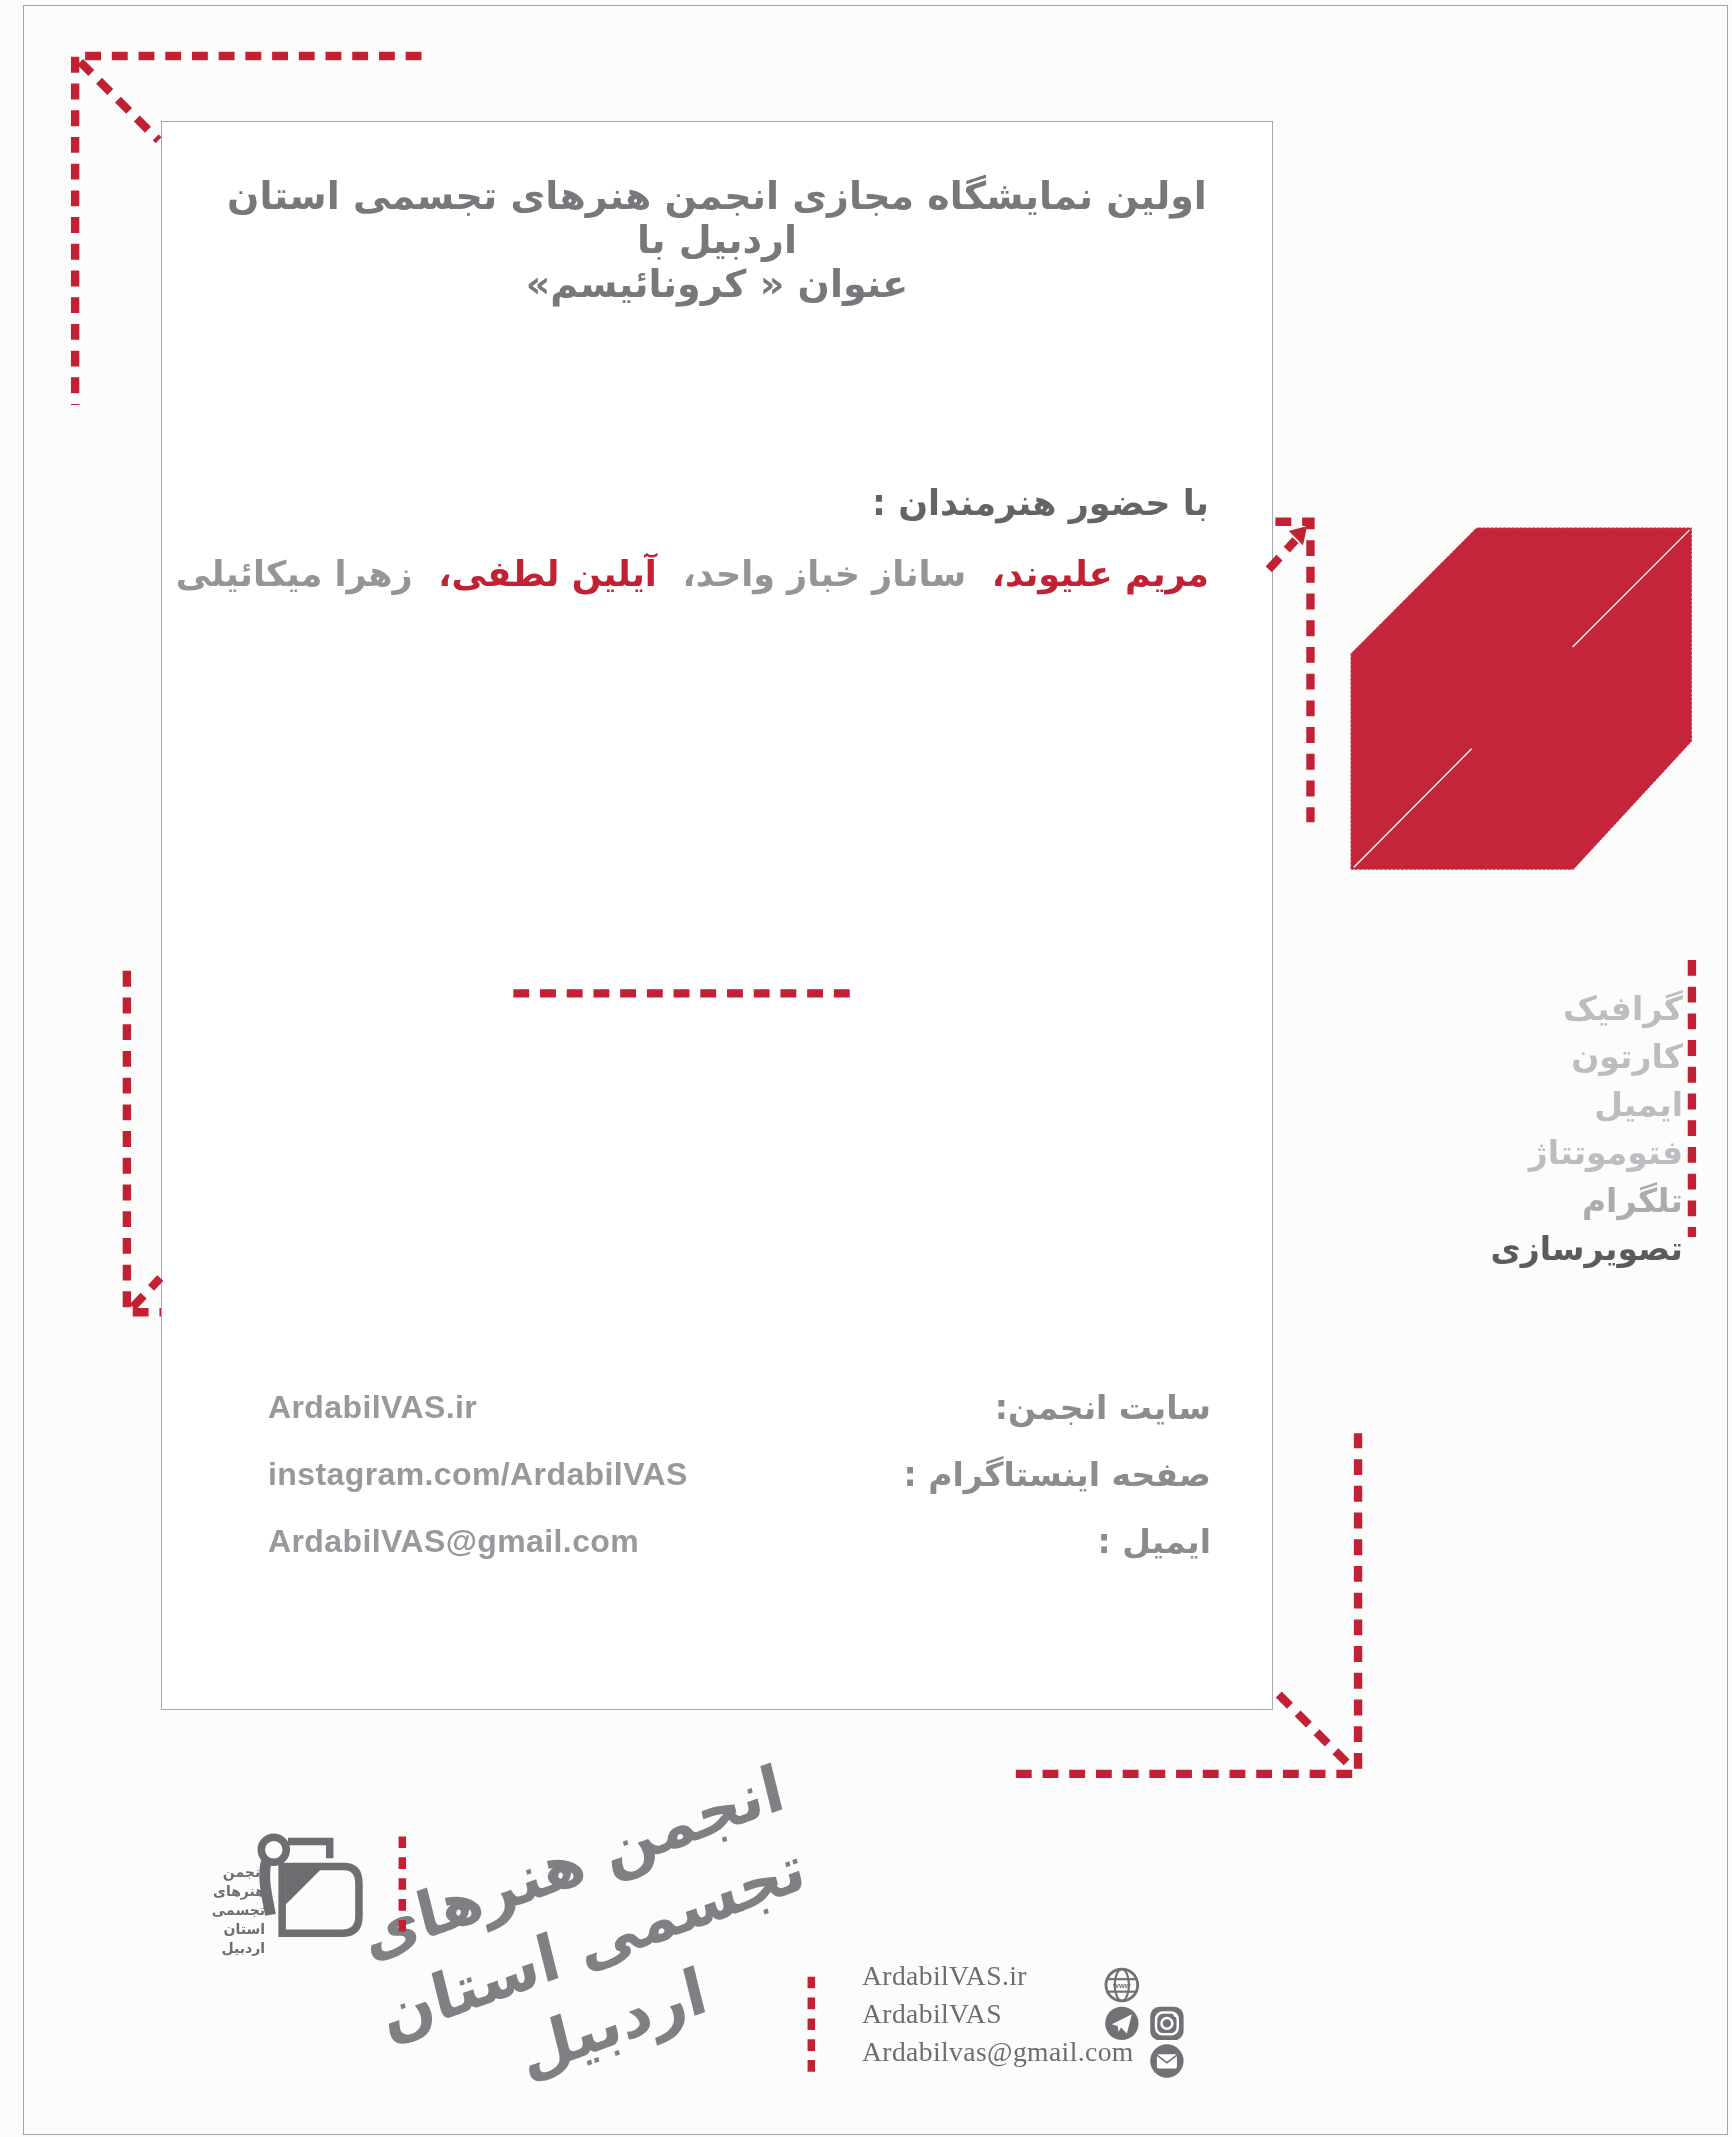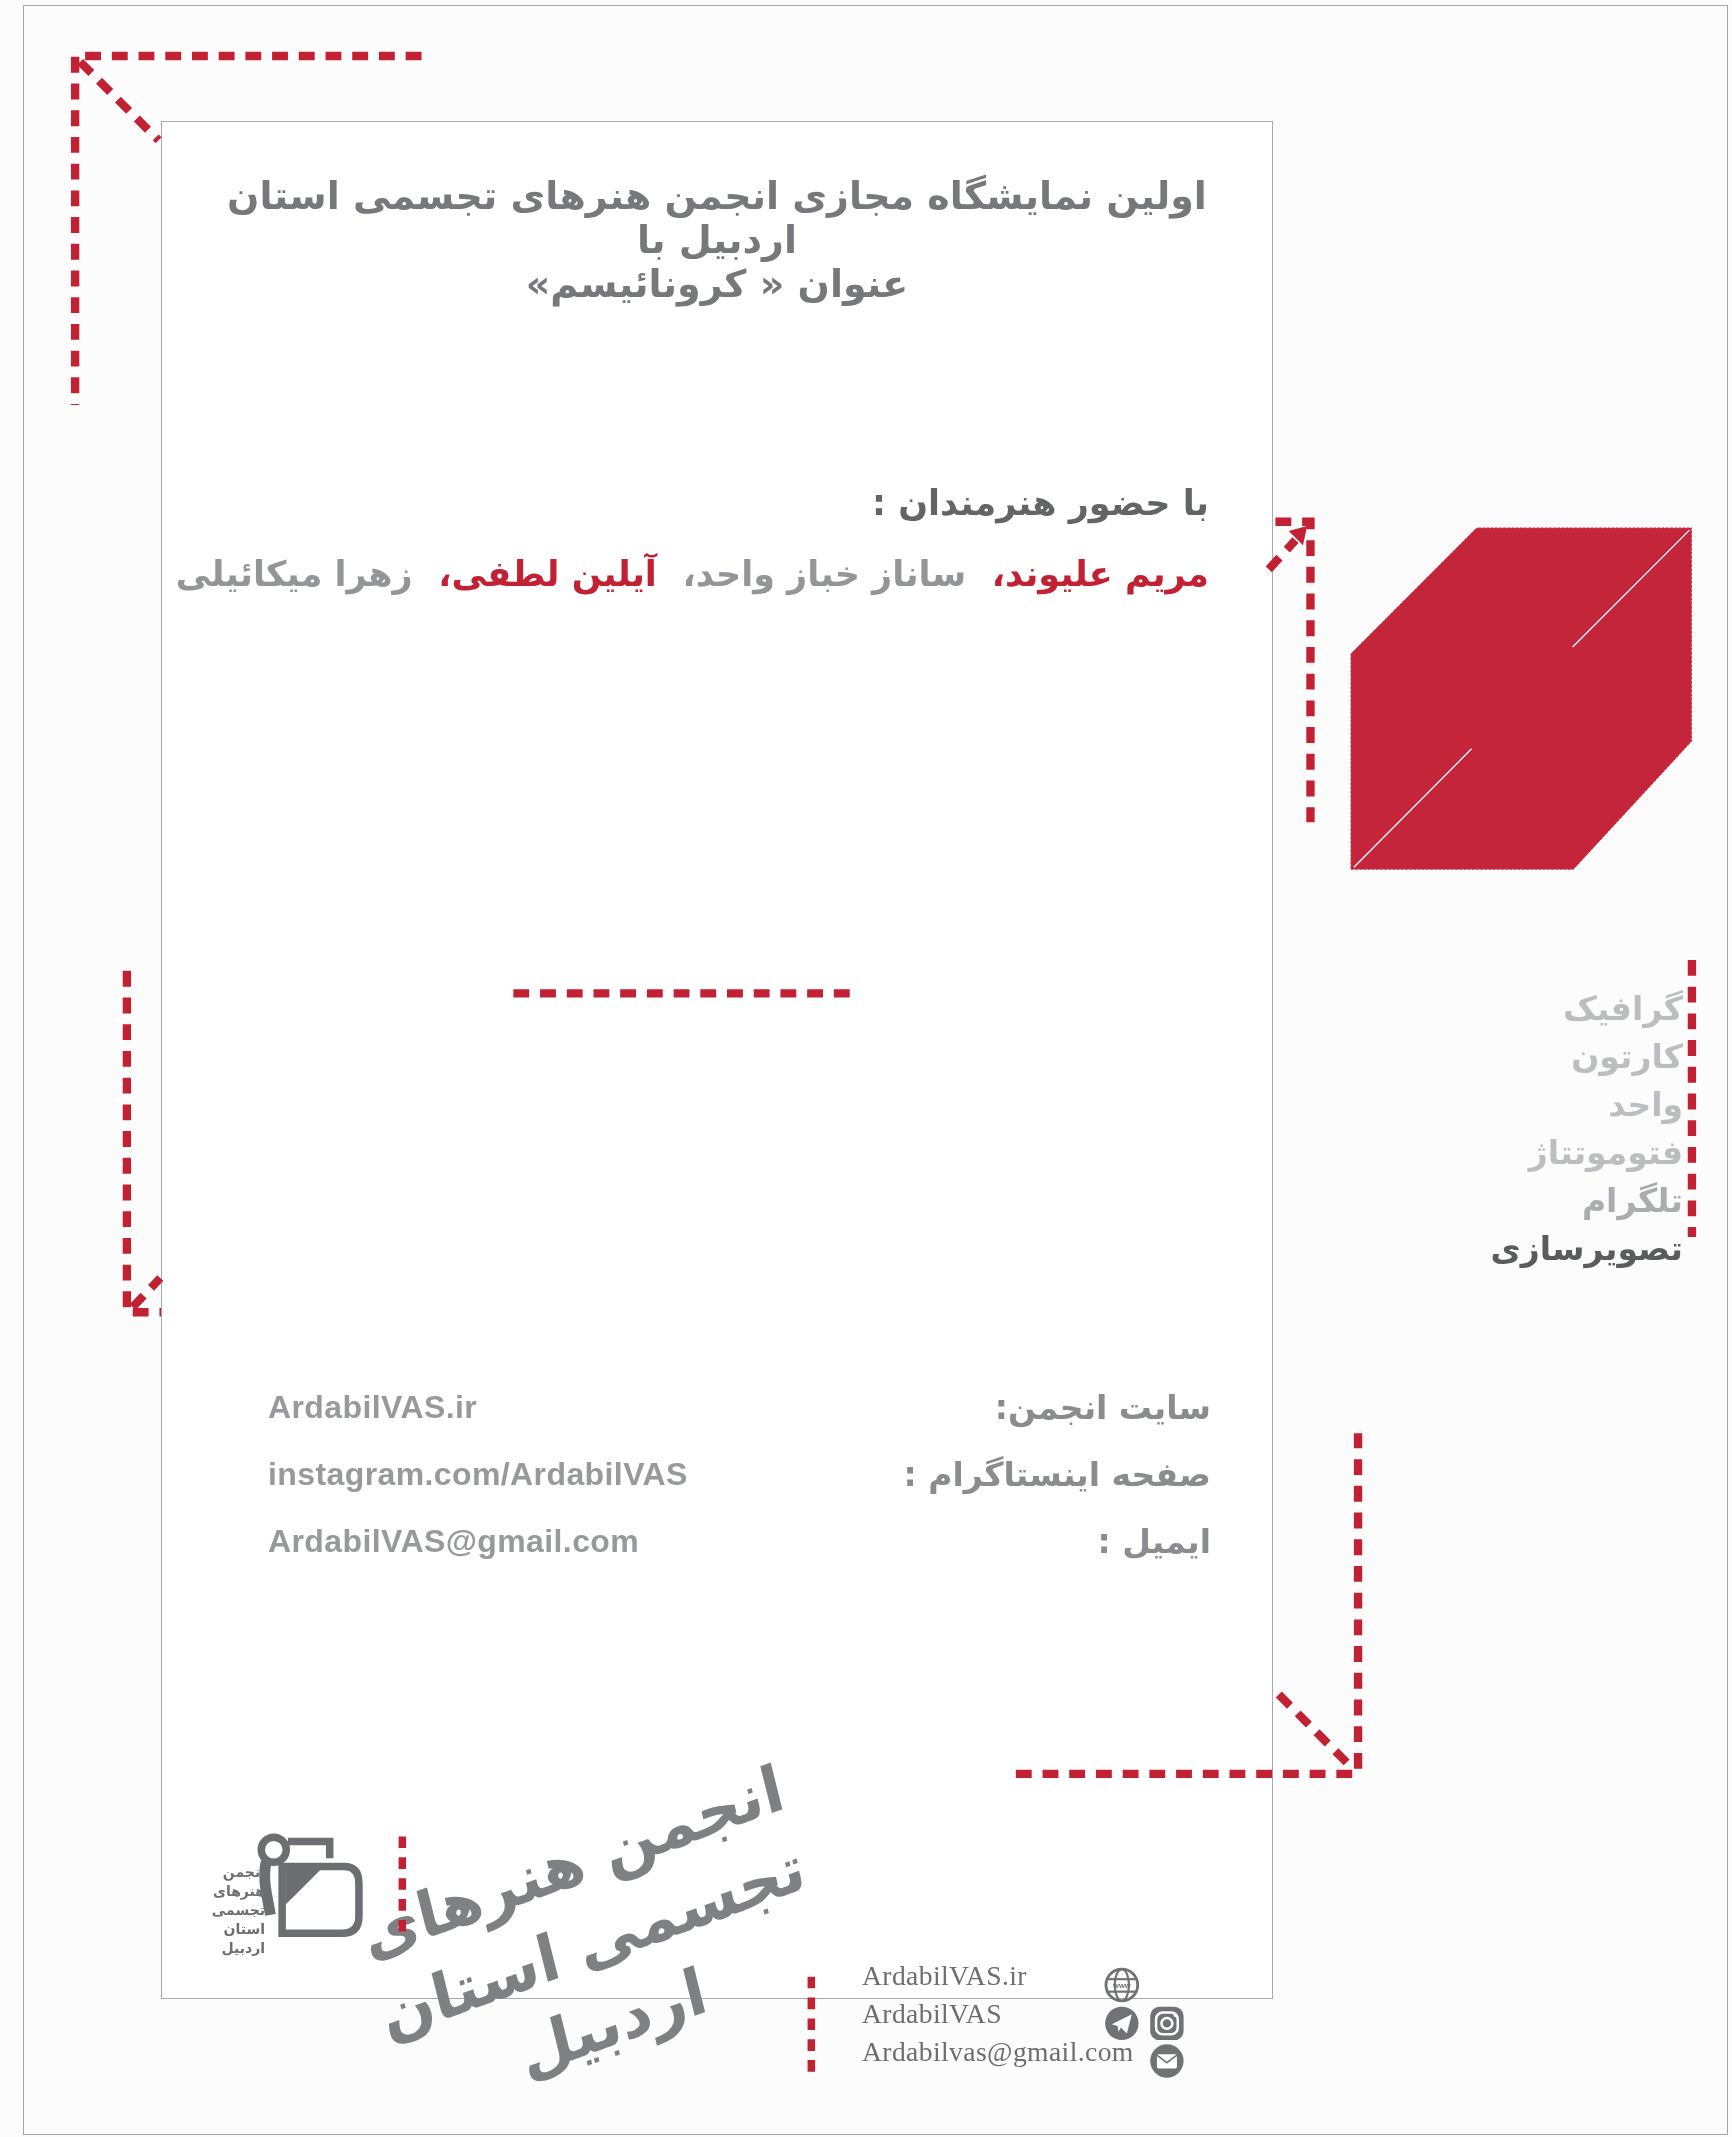--- a/index.html
+++ b/index.html
@@ -9,21 +9,21 @@
     font-family:"DejaVu Sans",sans-serif;
   }
   .abs{position:absolute;}
   
   .frame{
     left:23.4px;top:5px;width:1703px;height:2128px;
     border:0.8px solid #a3a5a8;background:transparent;
   }
   
   .card{
-    left:161px;top:121px;width:1112px;height:1878px;
+    left:161px;top:121px;width:1112px;height:1589px;
     background:#ffffff;border:1.7px solid #a7a9ac;box-sizing:border-box;
   }
   .title-line{
     left:0;width:100%;text-align:center;direction:rtl;
     color:#77787b;font-weight:700;font-size:38px;letter-spacing:0;
   }
   .title-1{top:52px;}
   .title-2{top:140px;}
   .artists-heading{
     right:63px;top:361px;direction:rtl;text-align:right;
@@ -113,21 +113,21 @@
     <div class="contact-row">
       <span class="contact-value">ArdabilVAS@gmail.com</span>
       <span class="contact-label">ایمیل :</span>
     </div>
   </div>
 </div>
 
 <div class="abs categories">
   <div class="cat">گرافیک</div>
   <div class="cat">کارتون</div>
-  <div class="cat">واحد</div>
+  <div class="cat">ایمیل</div>
   <div class="cat">فتوموتتاژ</div>
   <div class="cat cat-mid">تلگرام</div>
   <div class="cat cat-dark">تصویرسازی</div>
 </div>
 
 <div class="abs logo-caption">
   <div>انجمن</div>
   <div>هنرهای</div>
   <div>تجسمی</div>
   <div>استان اردبیل</div>

